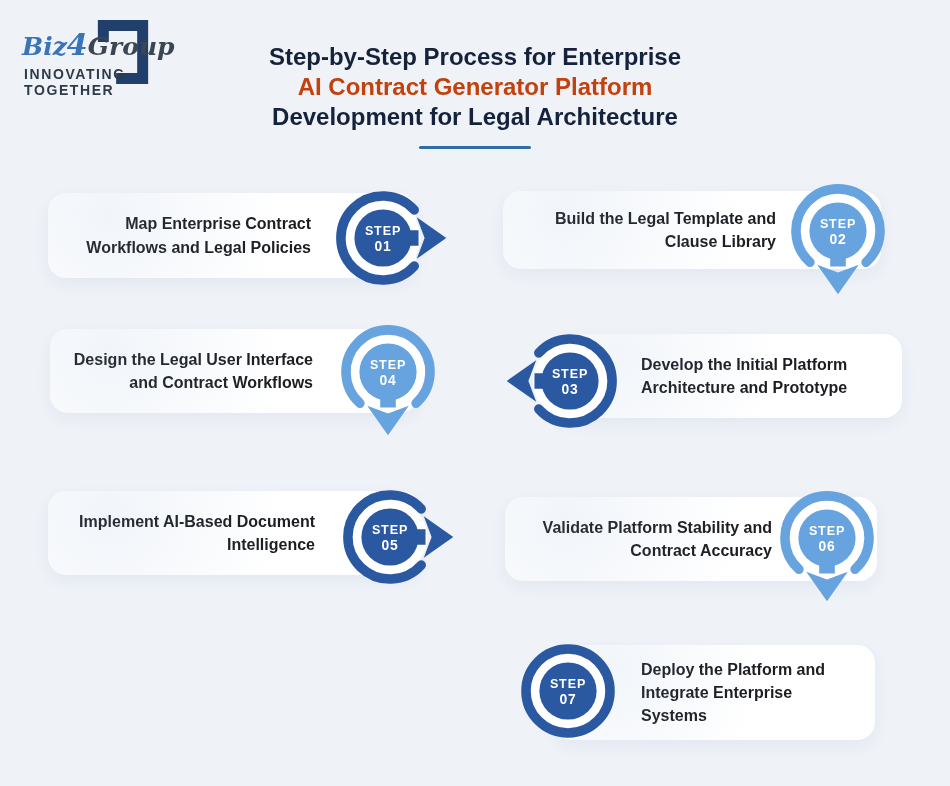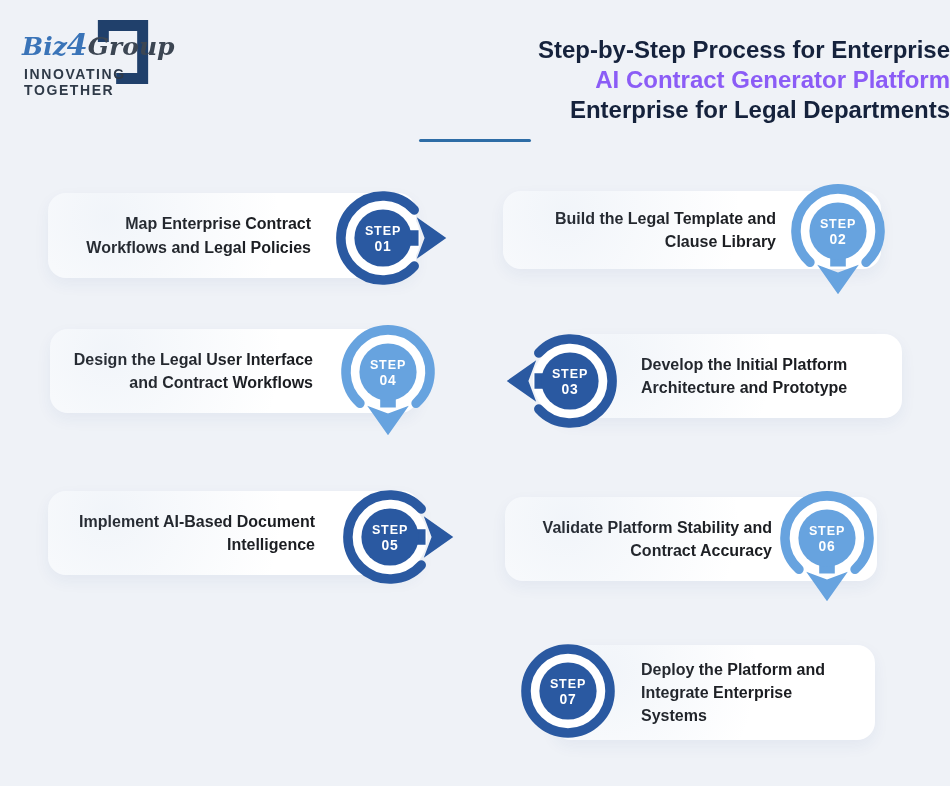--- a/index.html
+++ b/index.html
@@ -19,23 +19,23 @@
   }
   .logo-biz { color:#3A74B8; }
   .logo-four { color:#3A74B8; font-size:30px; }
   .logo-group { color:#3C4653; }
   .logo-tag {
     position:absolute; left:4px; top:54px;
     font-size:14px; letter-spacing:1.6px; color:#2F3A48; font-weight:bold;
   }
 
   
-  .title { position:absolute; left:0; right:0; top:35px; text-align:right; }
+  .title { position:absolute; left:0; right:0; top:42px; text-align:center; }
   .title-line { font-size:24px; font-weight:bold; color:#15223C; line-height:30px; }
-  .title-line.accent { color:#8b5cf6; }
+  .title-line.accent { color:#c2410c; }
   .title-underline { width:112px; height:3px; background:#2E6DA6; border-radius:2px; margin:14px auto 0; }
 
   
   .card {
     position:absolute; background:#ffffff; border-radius:18px;
     box-shadow:0 6px 16px rgba(40,70,130,0.06);
     display:flex; align-items:center;
   }
   .card::before { 
     content:""; position:absolute; inset:0; border-radius:18px;
@@ -84,21 +84,21 @@
     <svg class="logo-bracket" width="66" height="64" viewBox="0 0 55 70">
       <path d="M0 0 H55 V70 H20 V58 H43 V12 H12 V24 H0 Z" fill="#20406B"></path>
     </svg>
     <div class="logo-text"><span class="logo-biz">Biz</span><span class="logo-four">4</span><span class="logo-group">Group</span></div>
     <div class="logo-tag">INNOVATING TOGETHER</div>
   </div>
 
   <div class="title">
     <div class="title-line">Step-by-Step Process for Enterprise</div>
     <div class="title-line accent">AI Contract Generator Platform</div>
-    <div class="title-line">Enterprise for Legal Departments</div>
+    <div class="title-line">Development for Legal Architecture</div>
     <div class="title-underline"></div>
   </div>
 
   <div class="card card1 align-right">
     <span class="card-text">Map Enterprise Contract Workflows and Legal Policies</span>
   </div>
   <div class="badge badge1 dark">
     <svg viewBox="0 0 150 150">
       <g transform="rotate(0 75 75)">
         <circle class="wring" cx="75" cy="75" r="38"></circle>

